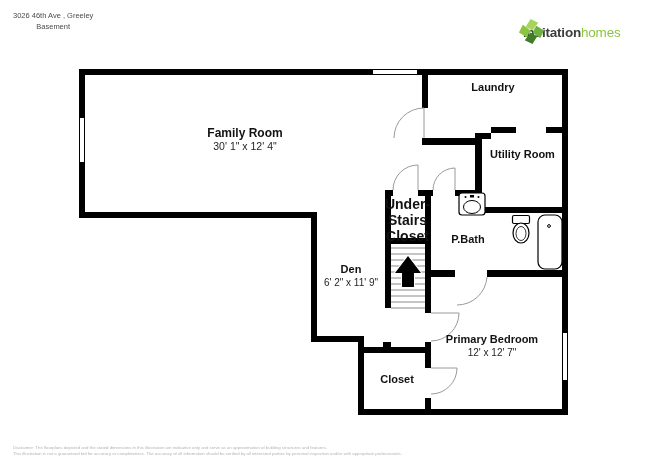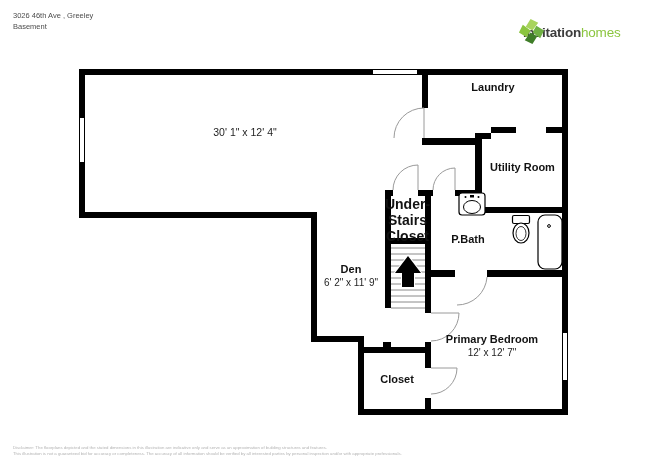--- a/index.html
+++ b/index.html
@@ -9,21 +9,21 @@
   .window{position:absolute;background:#fff;}
   .window.h{border-top:1px solid #000;border-bottom:1px solid #000;box-sizing:border-box;}
   .window.v{border-left:1px solid #000;border-right:1px solid #000;box-sizing:border-box;}
   .room-label{position:absolute;text-align:center;color:#111;}
   .rname{font-weight:bold;font-size:11px;line-height:13px;color:#121212;}
   .rname.lg{font-size:12px;line-height:14px;}
   .rname.tight{font-size:14px;line-height:16px;}
   .rdims{font-size:10.5px;line-height:13px;color:#1e1e1e;}
   #hdr{position:absolute;left:13px;top:10px;color:#4d4d4d;}
   #hdr .l1{font-size:7.5px;line-height:11px;}
-  #hdr .l2{font-size:7.5px;line-height:11px;}
+  #hdr .l2{font-size:7.5px;line-height:11px;text-align:center;}
   #logo{position:absolute;left:517px;top:17px;height:30px;display:flex;align-items:center;}
   #logo .mark{width:29px;height:29px;}
   #logo .word{margin-left:6px;font-size:13.5px;letter-spacing:-0.2px;}
   #logo .w1{font-weight:bold;color:#3d3d3d;}
   #logo .w2{font-weight:normal;color:#8bc53f;margin-top:12px;}
   #ftr{position:absolute;left:13px;top:445px;width:620px;color:#b3b3b3;font-size:4.3px;line-height:6px;}
   svg{position:absolute;left:0;top:0;}
 </style>
 </head>
 <body>
@@ -140,28 +140,29 @@
         <ellipse cx="521" cy="233.5" rx="5" ry="7" fill="none" stroke-width="0.8"></ellipse>
       </g>
       <g>
         <rect x="538" y="215" width="24" height="54" rx="7"></rect>
         <circle cx="549" cy="226" r="1.4" fill="none" stroke-width="1"></circle>
       </g>
     </g>
   </svg>
 
   <div class="room-label" style="left:145px;top:126px;width:200px">
+    <div class="rname lg">Family Room</div>
     <div class="rdims">30' 1" x 12' 4"</div>
   </div>
 
   <div class="room-label" style="left:443px;top:81px;width:100px">
     <div class="rname">Laundry</div>
   </div>
 
-  <div class="room-label" style="left:462px;top:161px;width:121px">
+  <div class="room-label" style="left:462px;top:148px;width:121px">
     <div class="rname">Utility Room</div>
   </div>
 
   <div class="room-label" style="left:380px;top:196px;width:55px">
     <div class="rname tight">Under-</div>
     <div class="rname tight">Stairs</div>
     <div class="rname tight">Closet</div>
   </div>
 
   <div class="room-label" style="left:438px;top:233px;width:60px">

